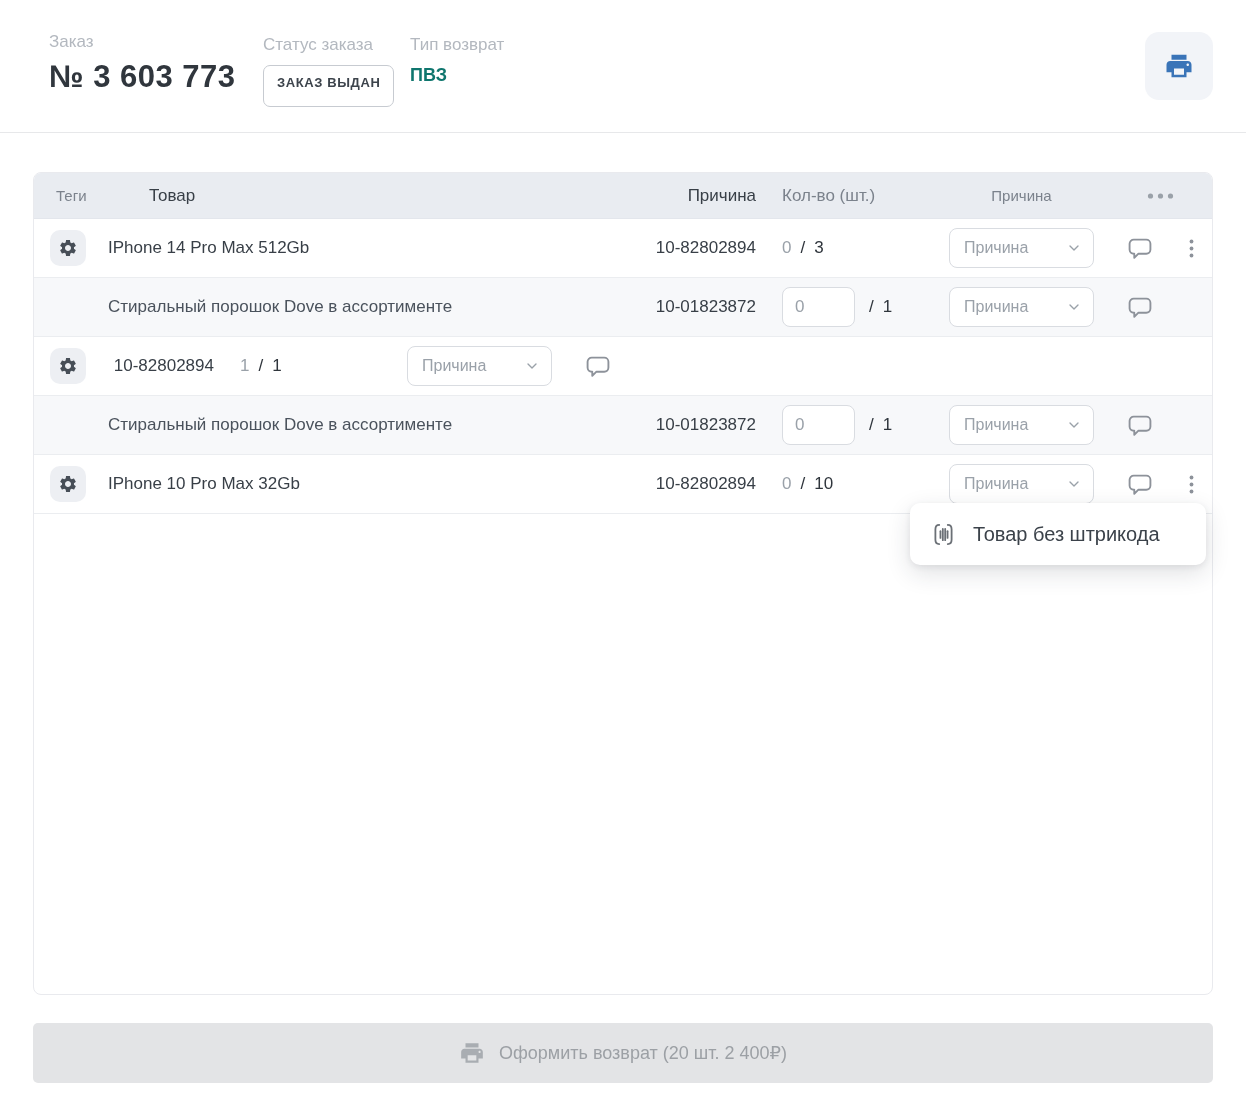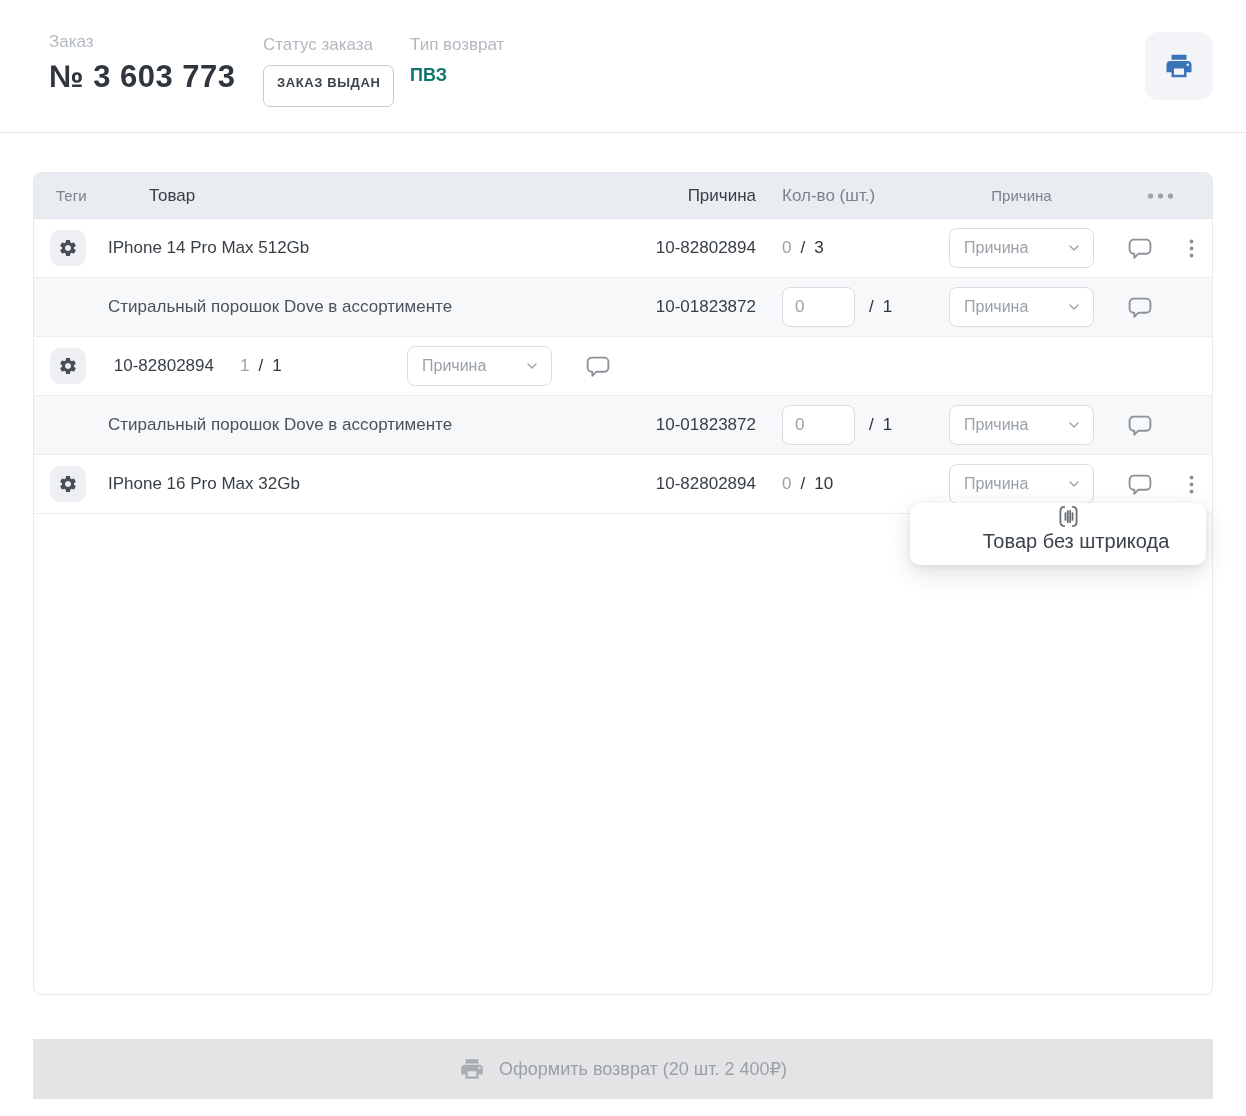--- a/index.html
+++ b/index.html
@@ -71,32 +71,31 @@
     display: flex; align-items: center; justify-content: space-between; padding: 0 11px 0 14px;
     font-size: 16px; color: #9aa1a9; cursor: pointer;
   }
   .icon-btn { background: none; border: none; padding: 0; display: flex; align-items: center; cursor: pointer; }
   .hidden-slot { visibility: hidden; }
 
   
   .context-menu {
     position: absolute; left: 910px; top: 503px; width: 296px; height: 62px; z-index: 10;
     background: #fff; border-radius: 10px; box-shadow: 0 2px 6px rgba(35,40,55,.08), 0 8px 24px rgba(35,40,55,.14);
-    display: flex; align-items: center; padding-left: 20px; cursor: pointer; flex-direction: column;
+    display: flex; align-items: center; padding-left: 20px; cursor: pointer;
   }
   .context-menu .menu-label { margin-left: 16px; font-size: 20px; color: #3b424a; }
 
   
   .footer-btn {
     position: absolute; left: 33px; top: 1023px; width: 1180px; height: 60px;
-    background: #e3e4e6; border: none; border-radius: 0;
+    background: #e3e4e6; border: none; border-radius: 5px;
     display: flex; align-items: center; justify-content: center; gap: 14px;
     font-size: 18px; color: #9ca0a5; cursor: default;
     font-family: "Liberation Sans", "DejaVu Sans", sans-serif;
-    margin-top: 16px;
   }
 </style>
 </head>
 <body>
 
 <div class="page">
 
   <div class="top-header">
     <div class="order-block">
       <div class="field-label">Заказ</div>
@@ -294,21 +293,21 @@
     <div class="t-row">
       <div class="c-tags">
         <button class="gear-chip">
           <span style="display:flex">
             <svg width="20" height="20" viewBox="0 0 24 24">
                 <path fill="#474e57" d="M19.14 12.94c.04-.3.06-.61.06-.94 0-.32-.02-.64-.07-.94l2.03-1.58c.18-.14.23-.41.12-.61l-1.92-3.32c-.12-.22-.37-.29-.59-.22l-2.39.96c-.5-.38-1.03-.7-1.62-.94l-.36-2.54c-.04-.24-.24-.41-.48-.41h-3.84c-.24 0-.43.17-.47.41l-.36 2.54c-.59.24-1.13.57-1.62.94l-2.39-.96c-.22-.08-.47 0-.59.22L2.74 8.87c-.12.21-.08.47.12.61l2.03 1.58c-.05.3-.09.63-.09.94s.02.64.07.94l-2.03 1.58c-.18.14-.23.41-.12.61l1.92 3.32c.12.22.37.29.59.22l2.39-.96c.5.38 1.03.7 1.62.94l.36 2.54c.05.24.24.41.48.41h3.84c.24 0 .44-.17.47-.41l.36-2.54c.59-.24 1.13-.56 1.62-.94l2.39.96c.22.08.47 0 .59-.22l1.92-3.32c.12-.22.07-.47-.12-.61l-2.01-1.58zM12 15.6c-1.98 0-3.6-1.62-3.6-3.6s1.62-3.6 3.6-3.6 3.6 1.62 3.6 3.6-1.62 3.6-3.6 3.6z"></path>
               </svg>
           </span>
         </button>
       </div>
-      <div class="c-product">IPhone 16 Pro Max 32Gb</div>
+      <div class="c-product">IPhone 10 Pro Max 32Gb</div>
       <div class="c-barcode">10-82802894</div>
       <div class="c-qty">
         <span class="qty-done">0</span>
         <span class="qty-sep">/</span>
         <span class="qty-total">10</span>
       </div>
       <div class="c-reason">
         <div class="reason-select">
           <span>Причина</span>
           <span style="display:flex">

